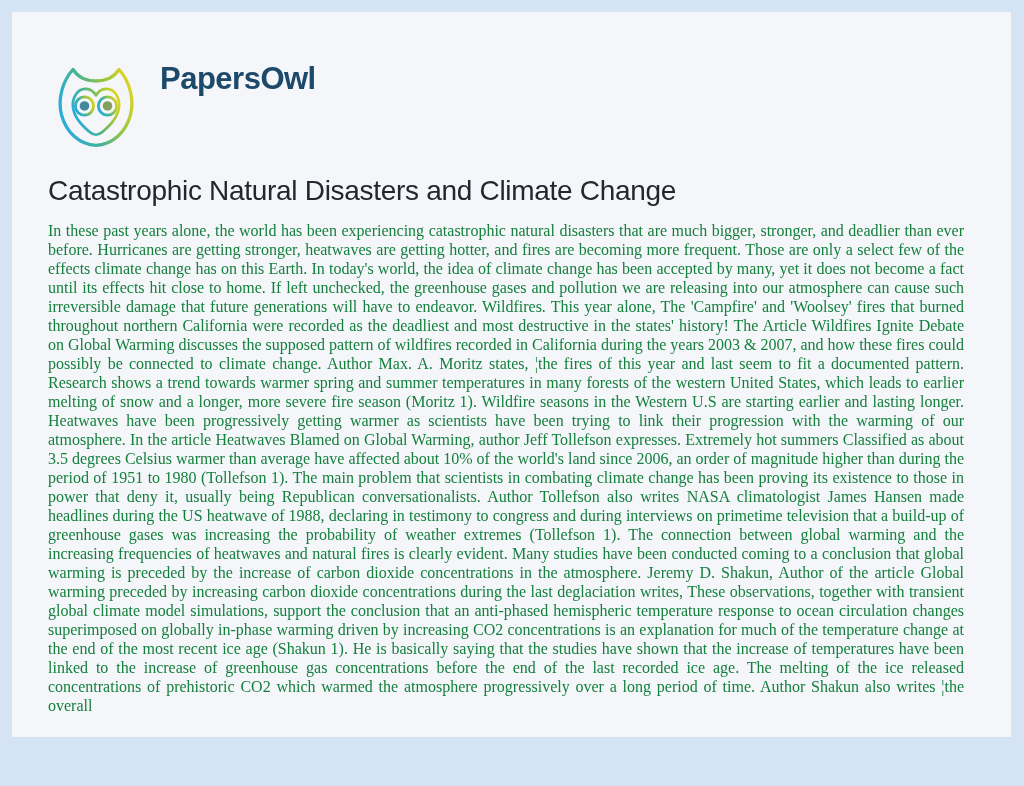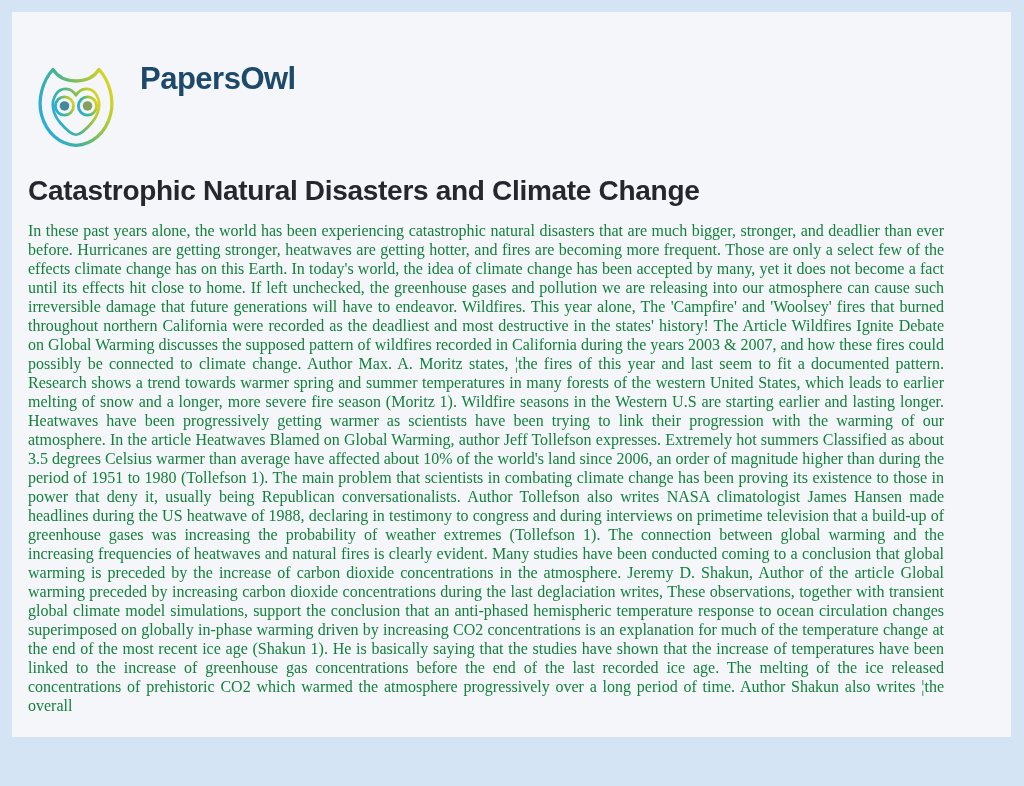--- a/index.html
+++ b/index.html
@@ -7,21 +7,21 @@
   body {
     background: #d5e4f5;
     padding: 12px 13px 49px 12px;
     font-family: "Liberation Sans", sans-serif;
   }
   .page {
     background: #f4f6fa;
     width: 999px;
     height: 725px;
     overflow: hidden;
-    padding: 45px 36px 20px 16px;
+    padding: 45px 36px 20px 36px;
   }
   .hdr {
     display: flex;
     align-items: flex-start;
     gap: 16px;
   }
   .logo-box { width: 96px; height: 96px; flex: 0 0 auto; }
   .logo-box svg { width: 96px; height: 96px; display: block; }
   .hmeta { padding-top: 4px; }
   .brand {
@@ -35,21 +35,21 @@
     margin-top: 9px;
     font-size: 17px;
     letter-spacing: 0.2px;
     color: #8db5e2;
     text-decoration: none;
     display: inline-block;
   }
   .title {
     margin-top: 22px;
     font-family: "Liberation Sans", sans-serif;
-    font-weight: 700;
+    font-weight: 400;
     font-size: 28px;
     letter-spacing: -0.3px;
     color: #26262e;
   }
   .body-text {
     margin-top: 14px;
     width: 916px;
     font-family: "Liberation Serif", serif;
     font-size: 16px;
     line-height: 19px;

